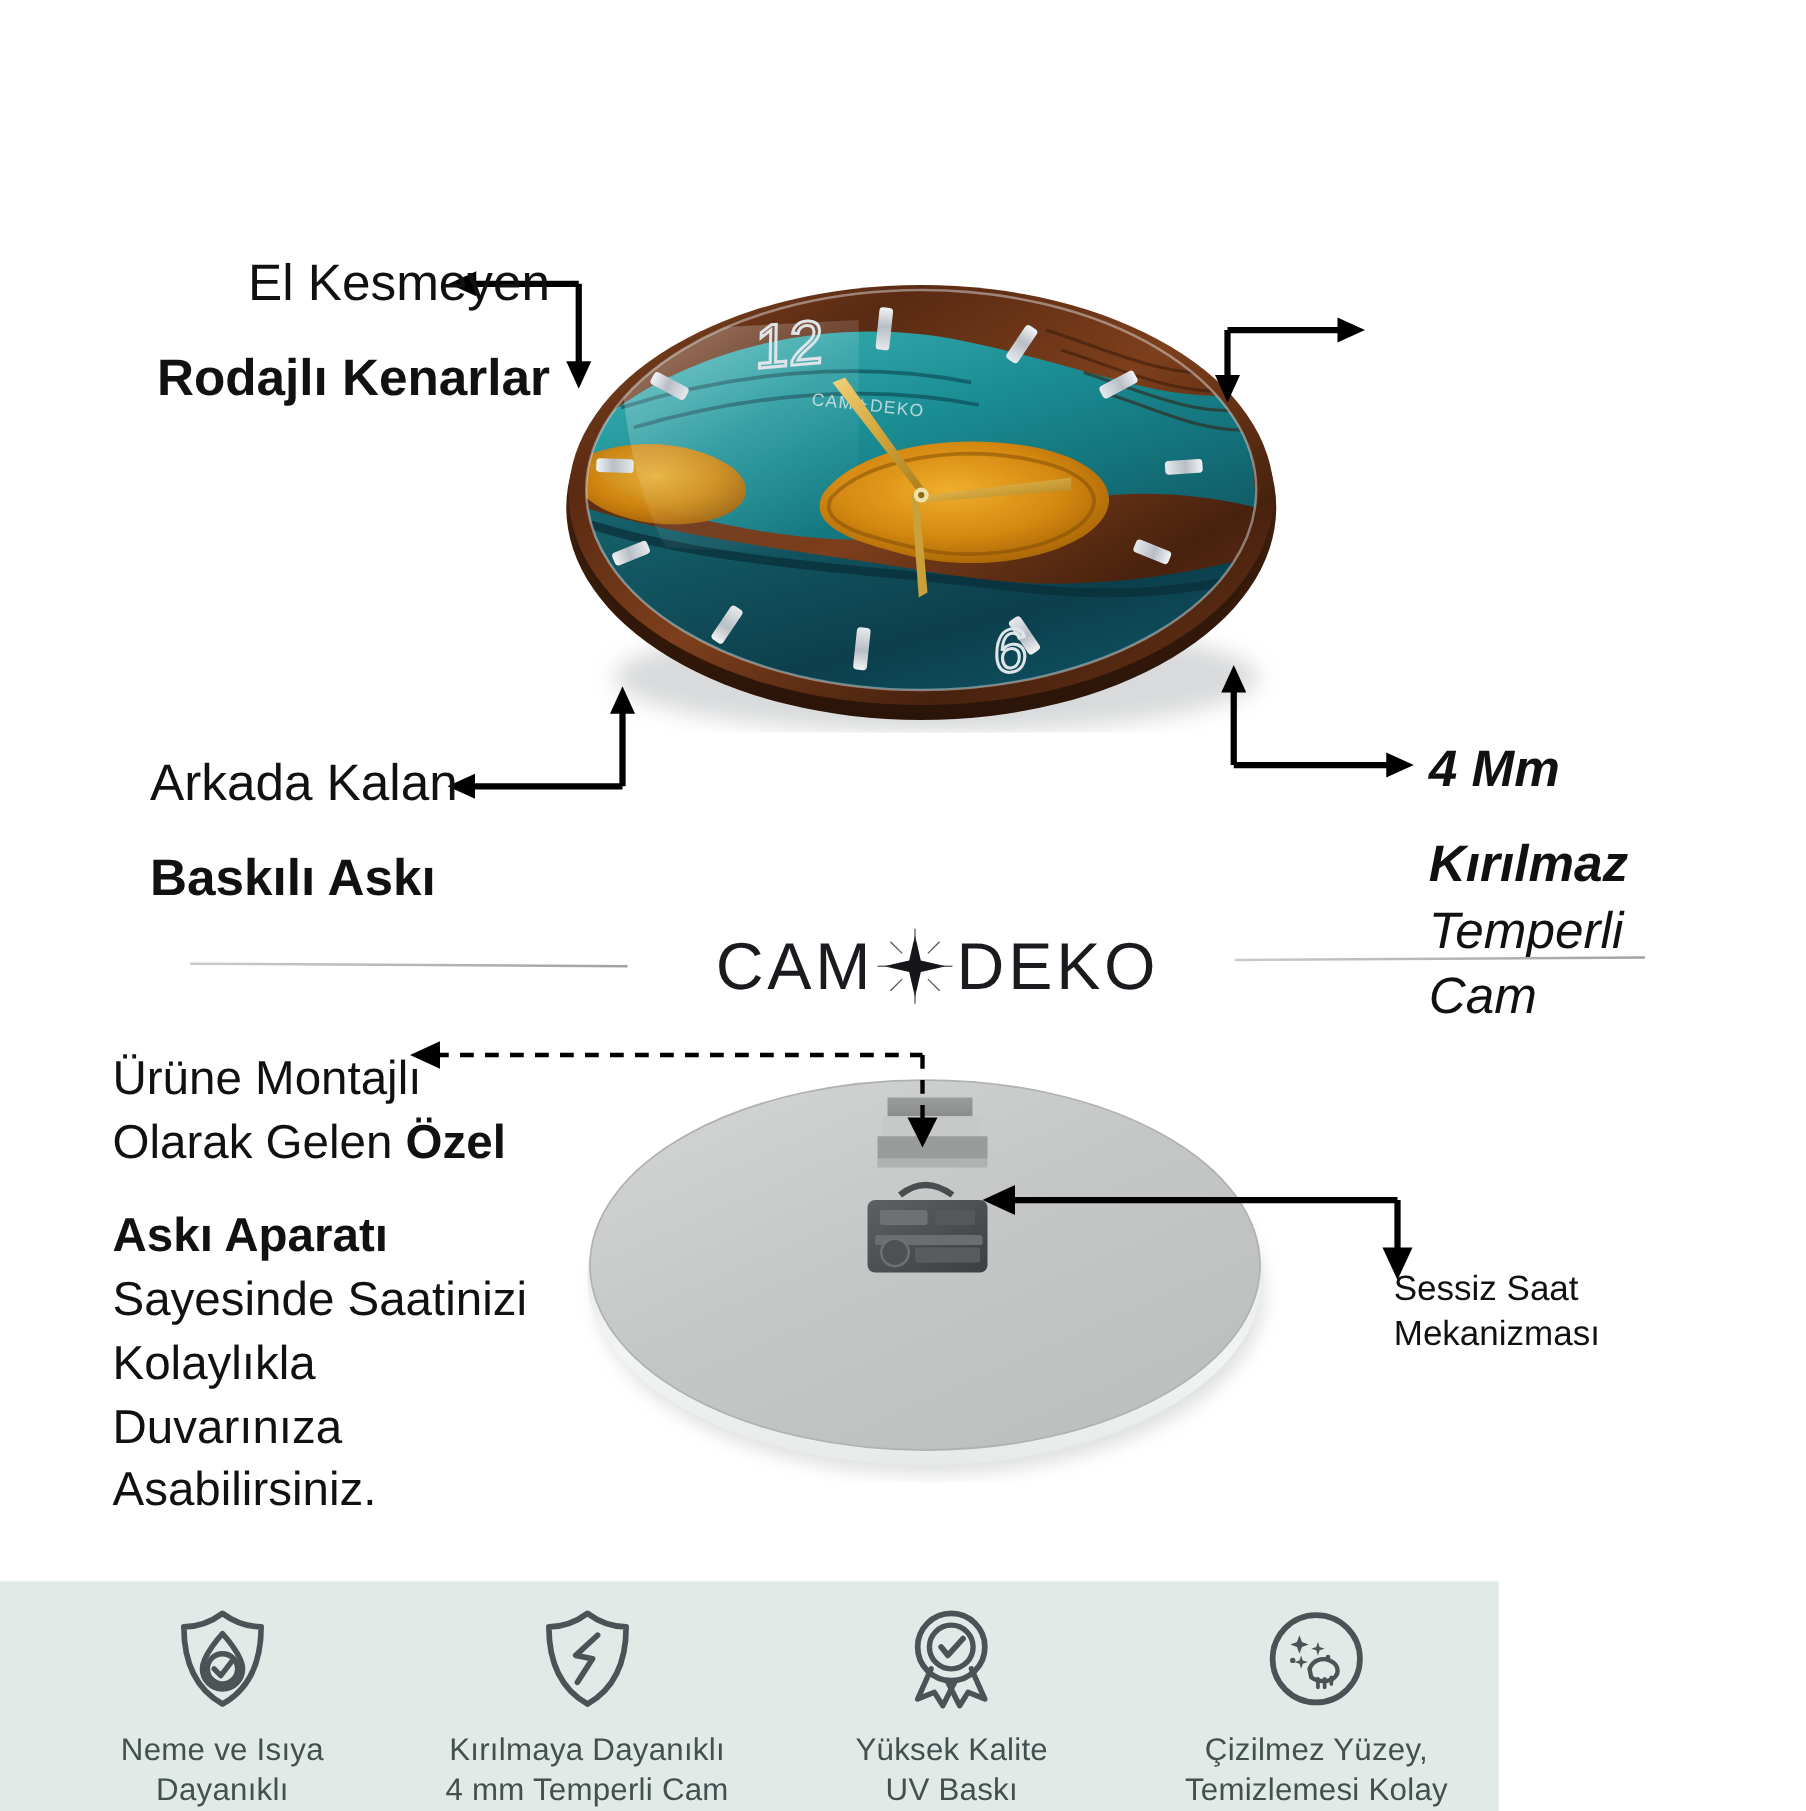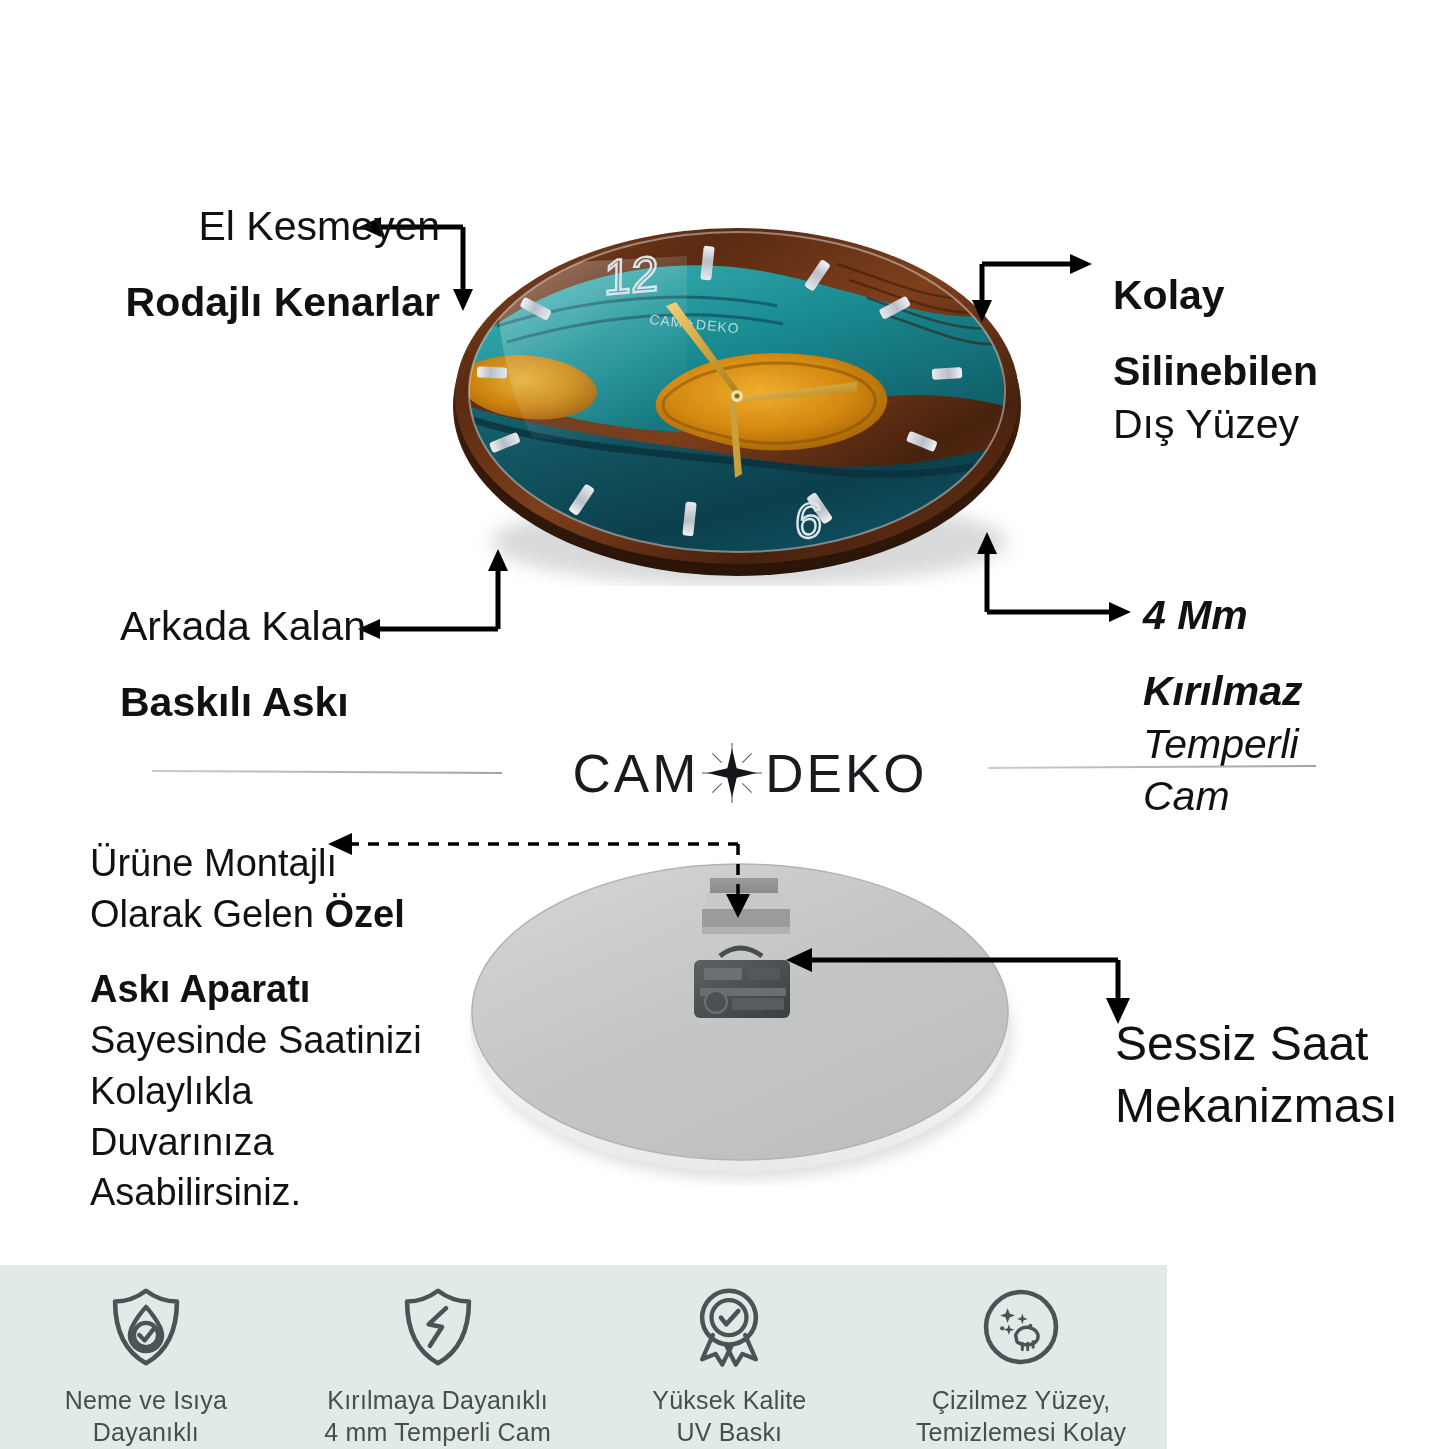--- a/index.html
+++ b/index.html
@@ -16,21 +16,21 @@
   
   .callout{position:absolute;line-height:1.28;color:#111;}
   .callout .lt{font-weight:400;}
   .callout .bd{font-weight:700;margin-top:24px;}
 
   #callout-edges{left:100px;top:200px;width:340px;font-size:41px;text-align:right;}
   #callout-wipe{left:1113px;top:245px;width:280px;font-size:41px;}
   #callout-print{left:120px;top:600px;width:330px;font-size:41px;}
   #callout-glass{left:1143px;top:565px;width:230px;font-size:41px;font-style:italic;}
   #callout-hanger{left:90px;top:838px;width:355px;font-size:38px;line-height:1.34;}
-  #callout-silent{left:1115px;top:1013px;width:300px;font-size:48px;line-height:1.3;}
+  #callout-silent{left:1115px;top:1013px;width:300px;font-size:28px;line-height:1.3;}
 
   
   .arrow-svg{position:absolute;overflow:visible;}
 
   
   #logo-band{position:absolute;left:0;top:726px;width:1445px;height:92px;}
   .rule{position:absolute;height:2px;background:linear-gradient(90deg,#c9ccce,#9fa3a6);}
   #rule-left{left:152px;top:45px;width:350px;transform:rotate(0.35deg);}
   #rule-right{left:988px;top:40px;width:328px;transform:rotate(-0.35deg);}
   #logo{position:absolute;left:560px;top:8px;width:380px;height:78px;display:flex;align-items:center;justify-content:center;}
@@ -38,20 +38,21 @@
   #logo-star{width:62px;height:62px;margin:0 2px;}
 
   
   #clock-front{position:absolute;left:437px;top:206px;width:600px;height:380px;}
   #clock-back{position:absolute;left:432px;top:836px;width:620px;height:350px;}
 
   
   #feature-bar{
     position:absolute;left:0;top:1265px;width:1167px;height:184px;
     background:#e1eae7;
+    padding-left:32px;
   }
   #feature-row{display:flex;width:100%;height:100%;align-items:center;justify-content:space-around;}
   .feature{width:250px;display:flex;flex-direction:column;align-items:center;justify-content:flex-start;padding-top:18px;}
   .feature .ficon{width:86px;height:86px;margin-bottom:14px;}
   .feature .flabel{font-size:25px;line-height:1.3;color:#44504f;text-align:center;font-weight:400;letter-spacing:.2px;}
 
   .nosel{user-select:none;}
 </style>
 </head>
 <body>
@@ -273,25 +274,20 @@
     <path d="M336,20 L336,60" stroke="#000" stroke-width="5" fill="none"></path>
     <polygon points="4,20 30,8 30,32" fill="#000"></polygon>
     <polygon points="336,84 324,58 348,58" fill="#000"></polygon>
   </svg>
 
   <div class="callout nosel" id="callout-edges">
     <div class="lt">El Kesmeyen</div>
     <div class="bd">Rodajlı Kenarlar</div>
   </div>
 
-  <div class="callout nosel" id="callout-wipe">
-    <div class="bd">Kolay</div>
-    <div class="bd">Silinebilen</div>
-    <div class="lt">Dış Yüzey</div>
-  </div>
 
   <div class="callout nosel" id="callout-print">
     <div class="lt">Arkada Kalan</div>
     <div class="bd">Baskılı Askı</div>
   </div>
 
   <div class="callout nosel" id="callout-glass">
     <div class="bd">4 Mm</div>
     <div class="bd">Kırılmaz</div>
     <div class="lt">Temperli</div>

